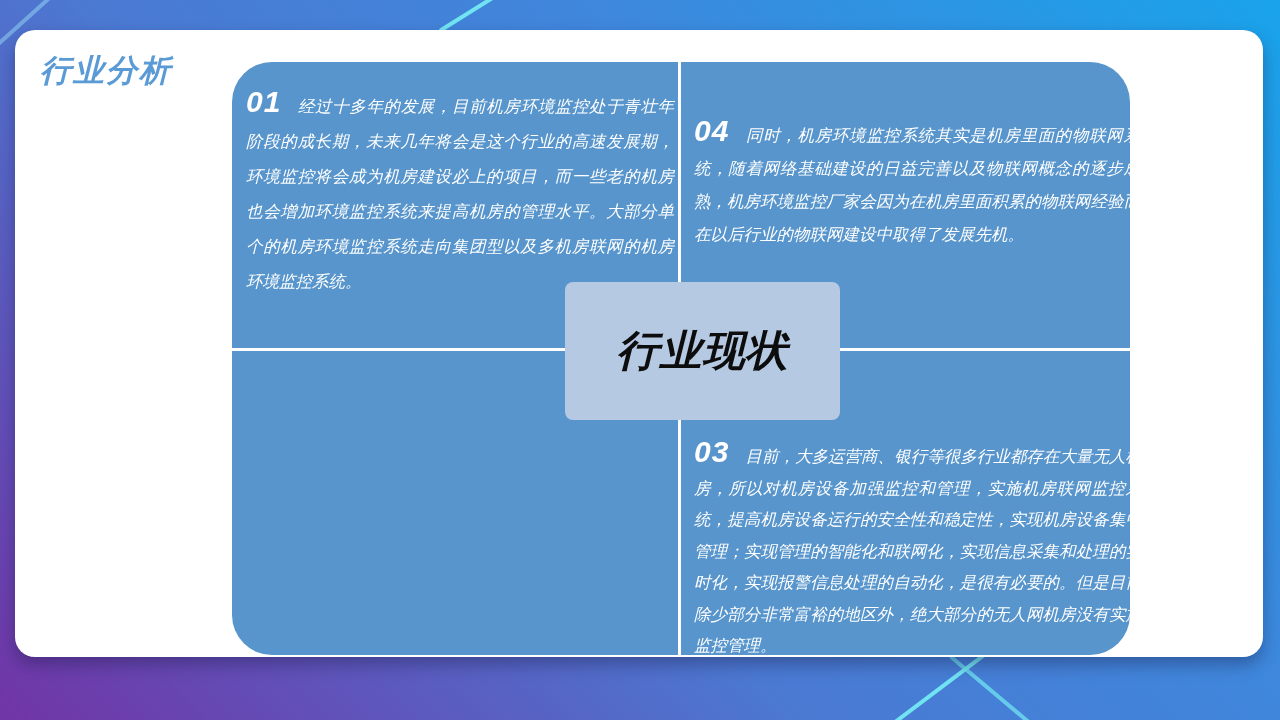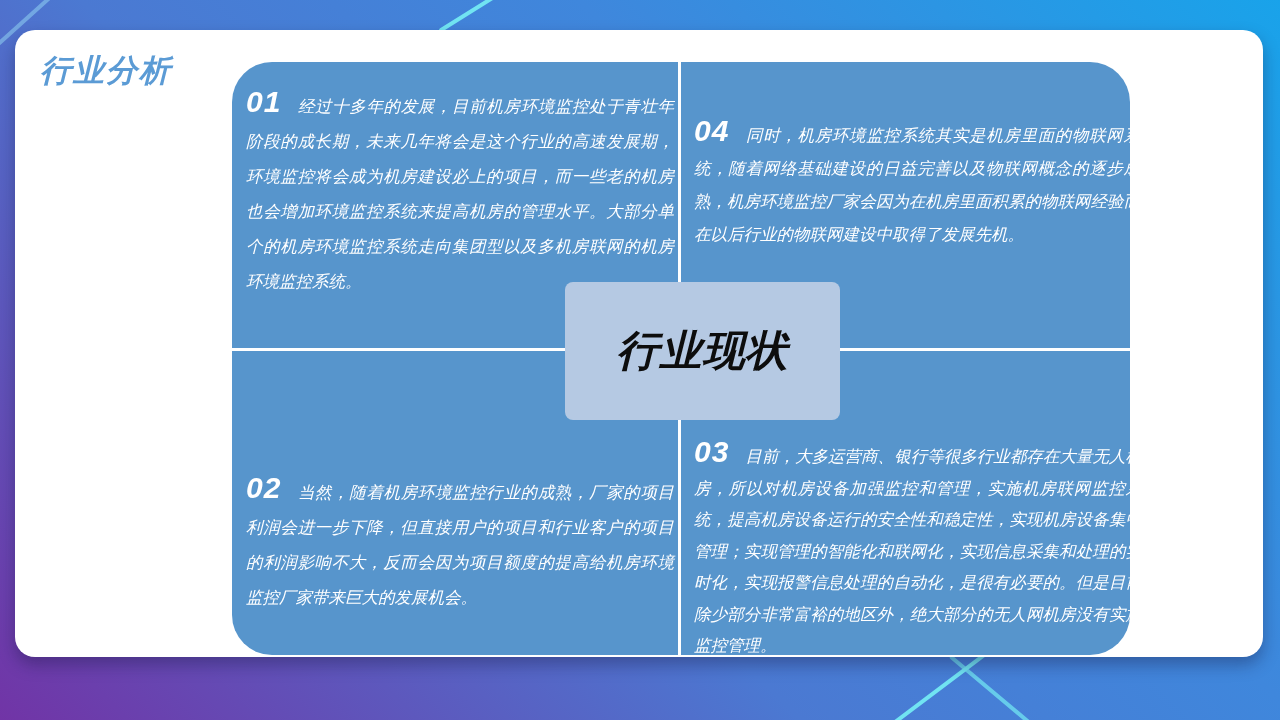--- a/index.html
+++ b/index.html
@@ -153,23 +153,20 @@
       <div class="divider-h"></div>
 
       <div class="quad quad-01">
         <span class="num">01</span><span>经过十多年的发展，目前机房环境监控处于青壮年阶段的成长期，未来几年将会是这个行业的高速发展期，环境监控将会成为机房建设必上的项目，而一些老的机房也会增加环境监控系统来提高机房的管理水平。大部分单个的机房环境监控系统走向集团型以及多机房联网的机房环境监控系统。</span>
       </div>
 
       <div class="quad quad-03">
         <span class="num">04</span><span>同时，机房环境监控系统其实是机房里面的物联网系统，随着网络基础建设的日益完善以及物联网概念的逐步成熟，机房环境监控厂家会因为在机房里面积累的物联网经验而在以后行业的物联网建设中取得了发展先机。</span>
       </div>
 
-      <div class="quad quad-02">
-        <span class="num">02</span><span>当然，随着机房环境监控行业的成熟，厂家的项目利润会进一步下降，但直接用户的项目和行业客户的项目的利润影响不大，反而会因为项目额度的提高给机房环境监控厂家带来巨大的发展机会。</span>
-      </div>
 
       <div class="quad quad-04">
         <span class="num">03</span><span>目前，大多运营商、银行等很多行业都存在大量无人机房，所以对机房设备加强监控和管理，实施机房联网监控系统，提高机房设备运行的安全性和稳定性，实现机房设备集中管理；实现管理的智能化和联网化，实现信息采集和处理的实时化，实现报警信息处理的自动化，是很有必要的。但是目前除少部分非常富裕的地区外，绝大部分的无人网机房没有实施监控管理。</span>
       </div>
 
       <div class="center-box">
         <span>行业现状</span>
       </div>
 
     </div>

